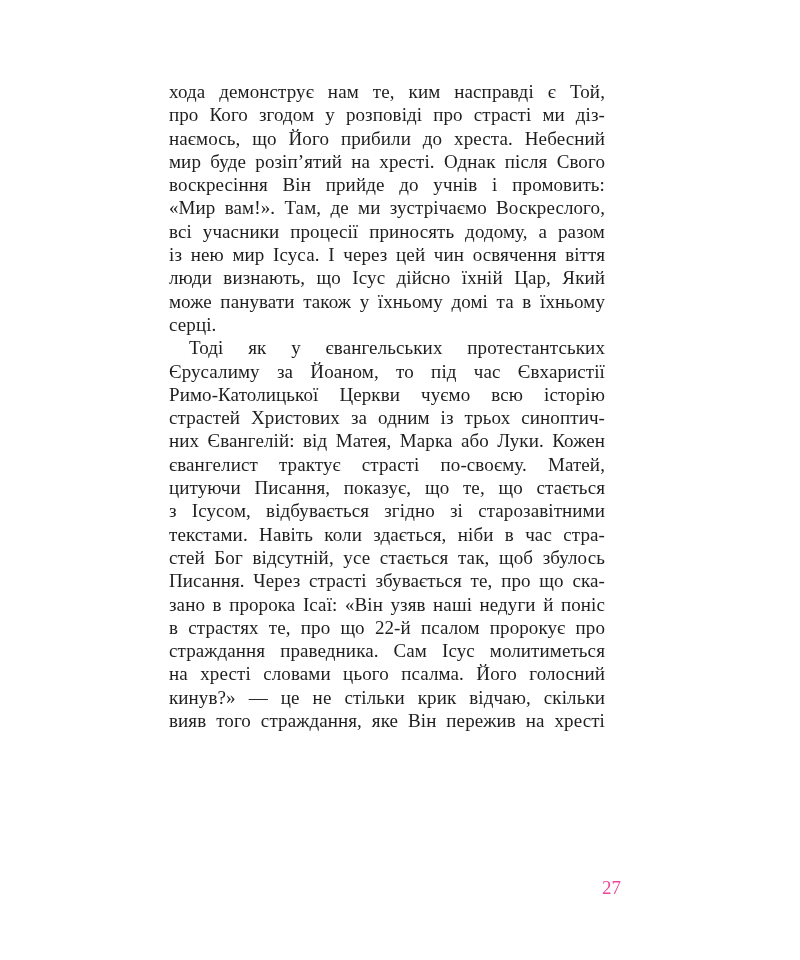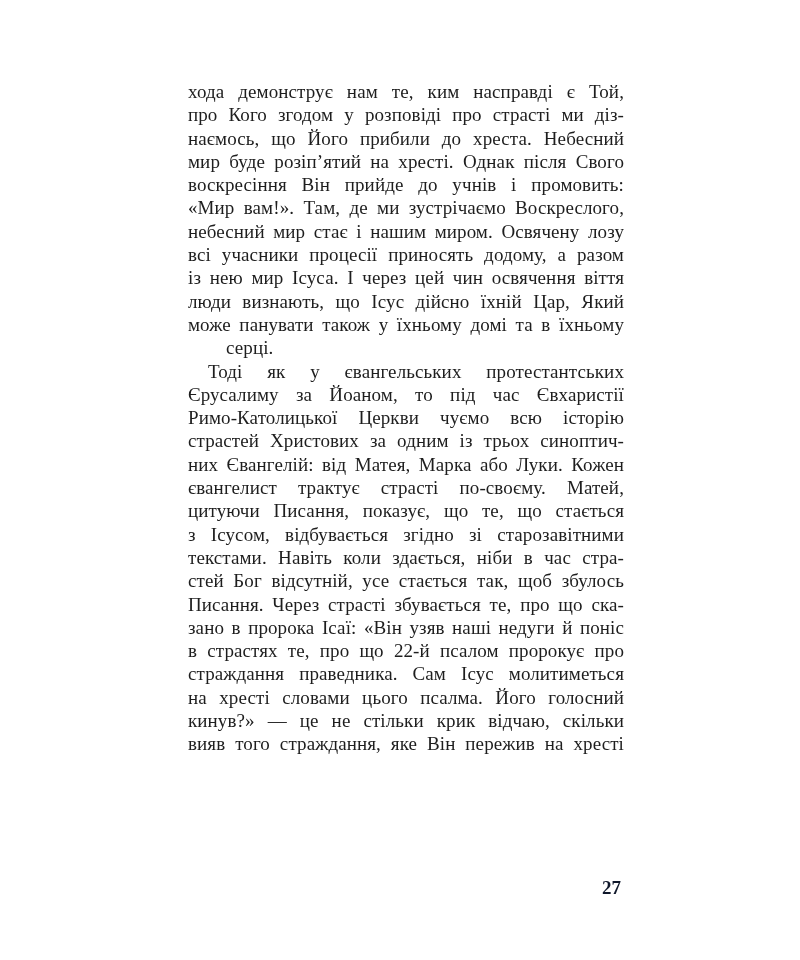--- a/index.html
+++ b/index.html
@@ -11,64 +11,61 @@
     position: relative;
     width: 800px;
     height: 960px;
     background: #ffffff;
     overflow: hidden;
     font-family: "Liberation Serif", "DejaVu Serif", serif;
     color: #1e1e1e;
   }
   .text-block {
     position: absolute;
-    left: 188px;
+    left: 169px;
     top: 80px;
     width: 436px;
     font-size: 19px;
     line-height: 23.3px;
     letter-spacing: 0.1px;
   }
   .line {
     text-align: justify;
     text-align-last: justify;
     white-space: normal;
     height: 23.3px;
   }
   .line.indent {
     text-indent: 20px;
   }
   .line.para-end {
     text-align-last: left;
-    margin-left: 38px;
   }
   .page-number {
     position: absolute;
     left: 185px;
     top: 876px;
     width: 436px;
     text-align: right;
     font-size: 19px;
     line-height: 23px;
-    color: #0f172a;
-    font-weight: bold;
+    color: #ec4899;
   }
 </style>
 </head>
 <body>
 
 <div class="page">
   <div class="text-block">
       <div class="line">хода демонструє нам те, ким насправді є Той,</div>
       <div class="line">про Кого згодом у розповіді про страсті ми діз-</div>
       <div class="line">наємось, що Його прибили до хреста. Небесний</div>
       <div class="line">мир буде розіп’ятий на хресті. Однак після Свого</div>
       <div class="line">воскресіння Він прийде до учнів і промовить:</div>
       <div class="line">«Мир вам!». Там, де ми зустрічаємо Воскреслого,</div>
-      <div class="line">небесний мир стає і нашим миром. Освячену лозу</div>
       <div class="line">всі учасники процесії приносять додому, а разом</div>
       <div class="line">із нею мир Ісуса. І через цей чин освячення віття</div>
       <div class="line">люди визнають, що Ісус дійсно їхній Цар, Який</div>
       <div class="line">може панувати також у їхньому домі та в їхньому</div>
       <div class="line para-end">серці.</div>
       <div class="line indent">Тоді як у євангельських протестантських</div>
       <div class="line">Єрусалиму за Йоаном, то під час Євхаристії</div>
       <div class="line">Римо-Католицької Церкви чуємо всю історію</div>
       <div class="line">страстей Христових за одним із трьох синоптич-</div>
       <div class="line">них Євангелій: від Матея, Марка або Луки. Кожен</div>

